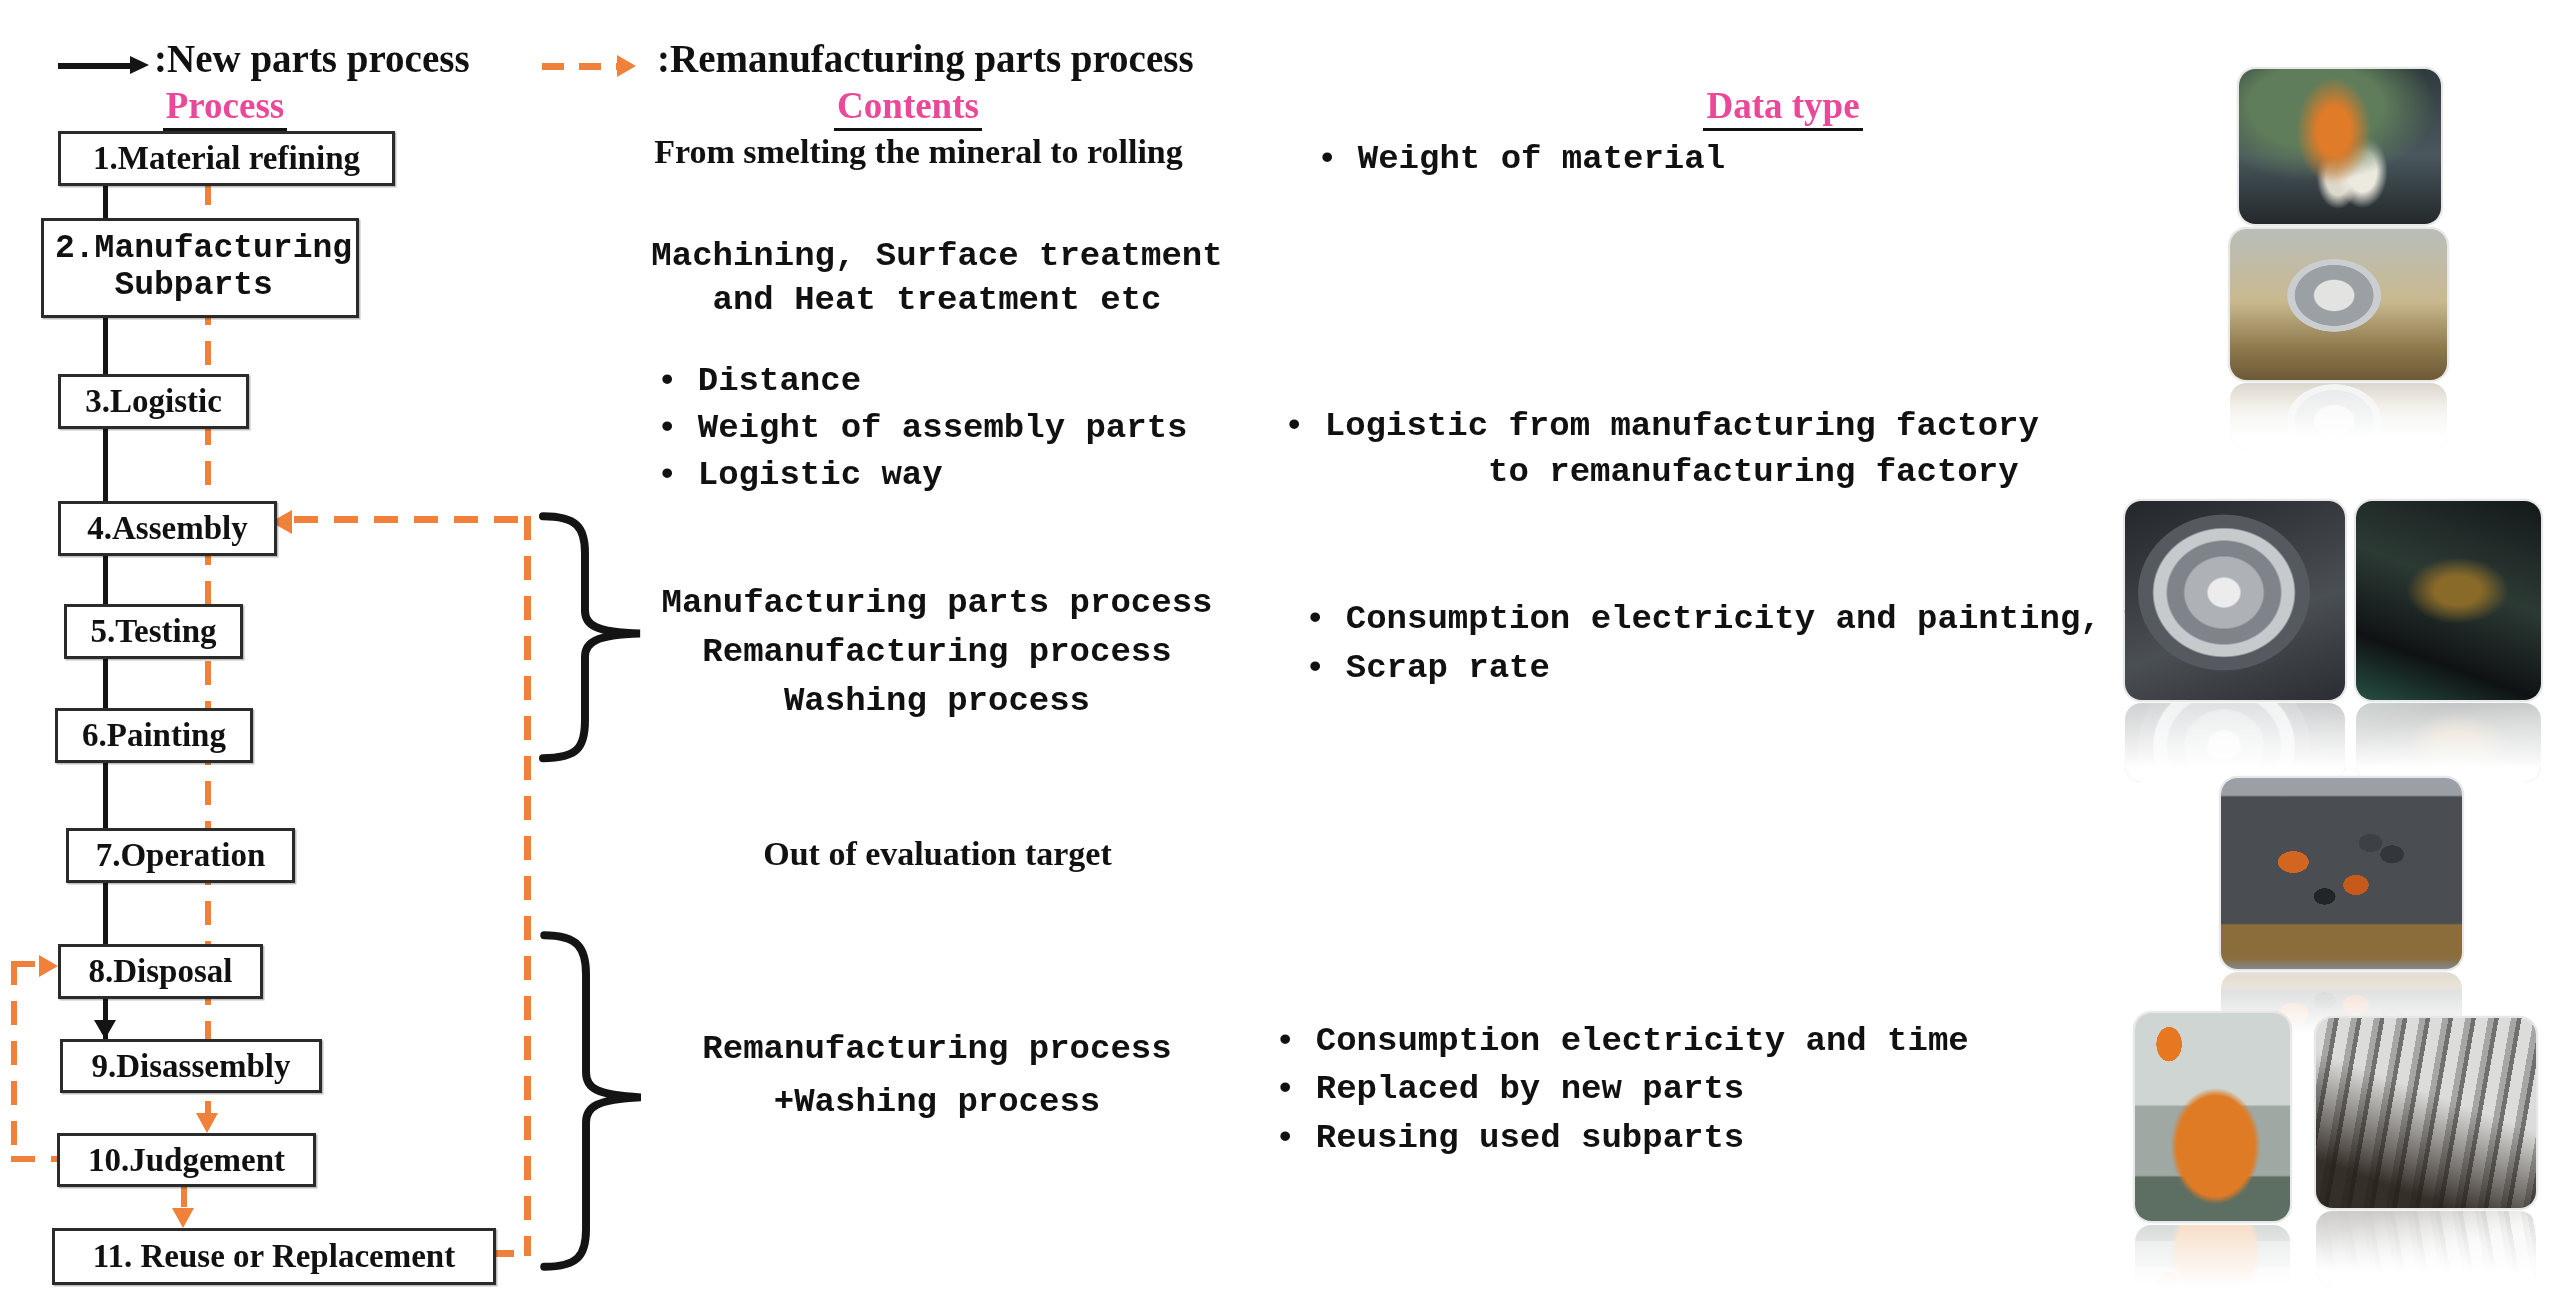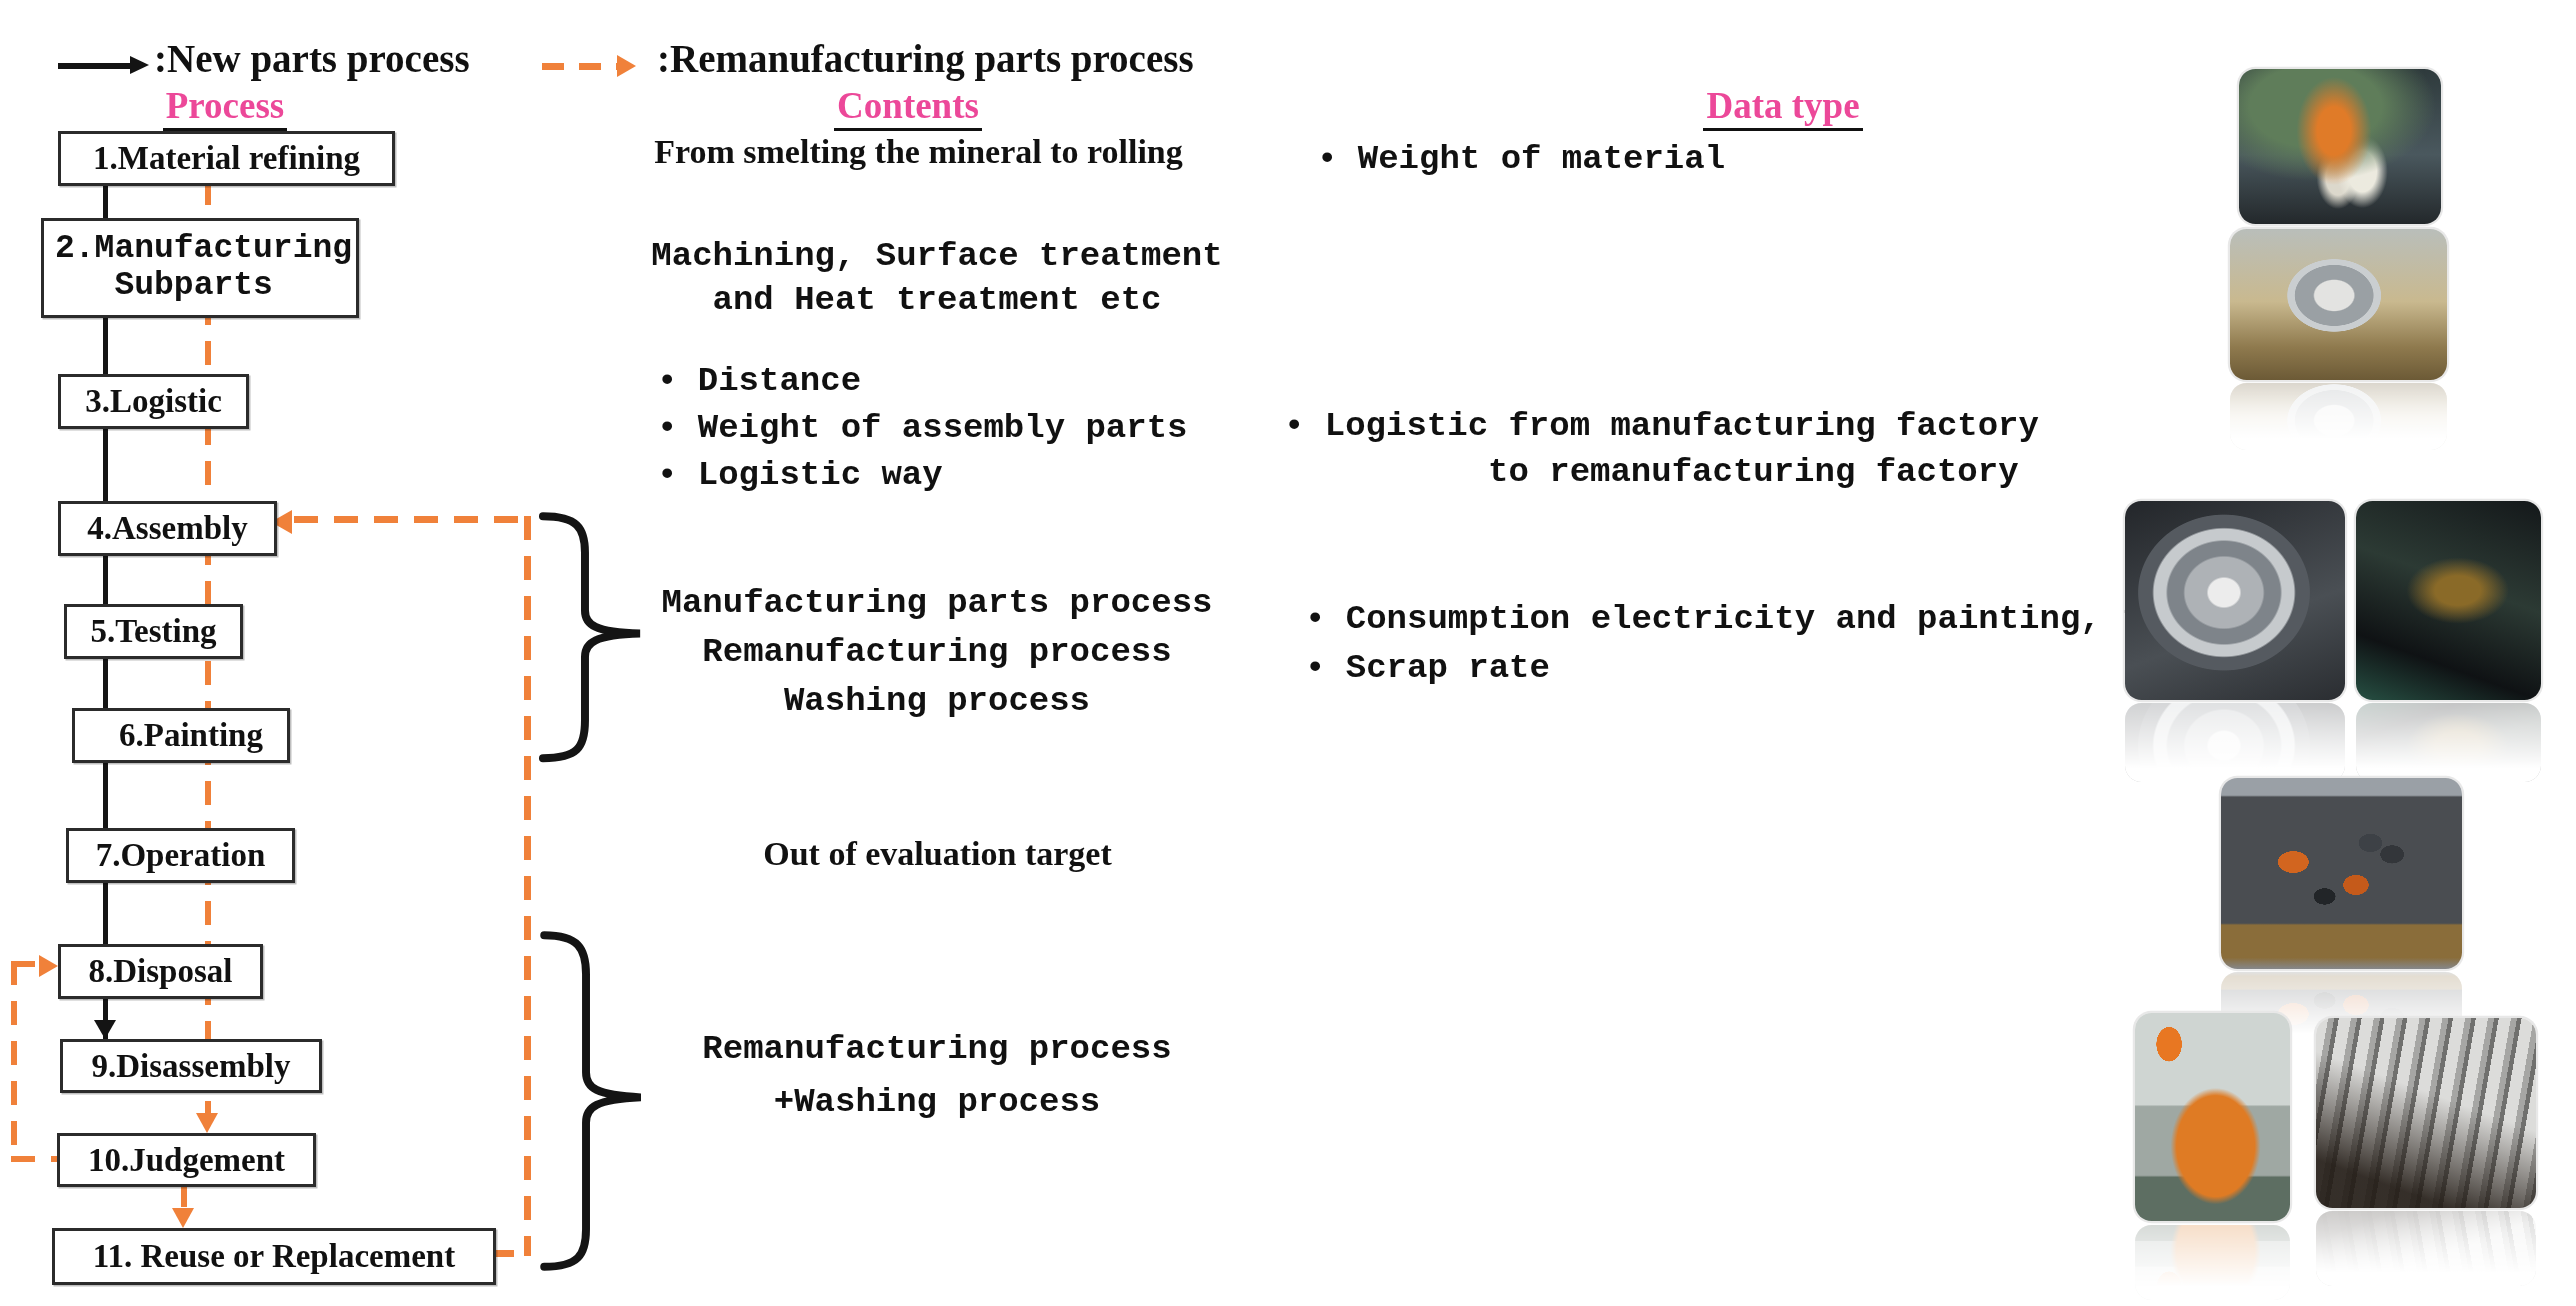--- a/index.html
+++ b/index.html
@@ -115,21 +115,21 @@
   <div class="tri tri-left-orange" style="left:271px;top:510px;"></div>
   <div class="dash-v" style="left:524px;top:516px;width:6.7px;height:740px;"></div>
   <div class="dash-h" style="left:490px;top:1250px;width:39px;height:6.7px;"></div>
 
   <div class="pbox" style="left:58px;top:131px;width:331px;height:49px;">1.Material refining</div>
   <div class="pbox leftalign ml" style="left:41px;top:218px;width:301px;height:94px;padding-left:11px;">2.Manufacturing
    Subparts</div>
   <div class="pbox" style="left:58px;top:374px;width:185px;height:49px;">3.Logistic</div>
   <div class="pbox" style="left:58px;top:501px;width:213px;height:49px;">4.Assembly</div>
   <div class="pbox" style="left:64px;top:604px;width:173px;height:49px;">5.Testing</div>
-  <div class="pbox" style="left:72px;top:708px;width:192px;height:49px;padding-left:20px;">6.Painting</div>
+  <div class="pbox" style="left:55px;top:708px;width:192px;height:49px;">6.Painting</div>
   <div class="pbox" style="left:66px;top:828px;width:223px;height:49px;">7.Operation</div>
   <div class="pbox" style="left:58px;top:944px;width:199px;height:49px;">8.Disposal</div>
   <div class="pbox" style="left:60px;top:1039px;width:256px;height:48px;">9.Disassembly</div>
   <div class="pbox" style="left:57px;top:1133px;width:253px;height:48px;">10.Judgement</div>
   <div class="pbox" style="left:52px;top:1228px;width:438px;height:51px;">11. Reuse or Replacement</div>
 
   <svg class="brace" style="left:537px;top:509px;" width="109" height="255" viewBox="0 0 150 352">
     <path d="M8,10 C55,10 66,26 66,60 L66,140 C66,160 80,170 142,172 C80,174 66,184 66,204 L66,292 C66,330 55,344 8,344" fill="none" stroke="#141414" stroke-width="11" stroke-linecap="round"></path>
   </svg>
   <svg class="brace" style="left:537px;top:928px;" width="111" height="346" viewBox="0 0 150 480">
@@ -147,20 +147,23 @@
 Washing process</div>
   <div class="t body-txt center" style="left:675px;top:831px;width:525px;">Out of evaluation target</div>
   <div class="t body-txt center ml" style="left:652px;top:1023px;width:570px;line-height:1.55;">Remanufacturing process
 +Washing process</div>
 
   <div class="t body-txt ml" style="left:1317px;top:136px;">• Weight of material</div>
   <div class="t body-txt ml" style="left:1284px;top:403px;line-height:1.36;">• Logistic from manufacturing factory
           to remanufacturing factory</div>
   <div class="t body-txt ml" style="left:1305px;top:595px;line-height:1.44;">• Consumption electricity and painting, time
 • Scrap rate</div>
+  <div class="t body-txt ml" style="left:1275px;top:1017px;line-height:1.42;">• Consumption electricity and time
+• Replaced by new parts
+• Reusing used subparts</div>
 
   <div class="photo bg-foundry" style="left:2239px;top:69px;width:202px;height:155px;"></div>
   <div class="photo bg-gear" style="left:2230px;top:229px;width:217px;height:151px;"></div>
   <div class="refl bg-gear" style="left:2230px;top:383px;width:217px;height:67px;"></div>
 
   <div class="photo bg-gearring" style="left:2125px;top:501px;width:220px;height:199px;"></div>
   <div class="refl bg-gearring" style="left:2125px;top:703px;width:220px;height:79px;"></div>
   <div class="photo bg-darkmachine" style="left:2356px;top:501px;width:185px;height:199px;"></div>
   <div class="refl bg-darkmachine" style="left:2356px;top:703px;width:185px;height:79px;"></div>
 

